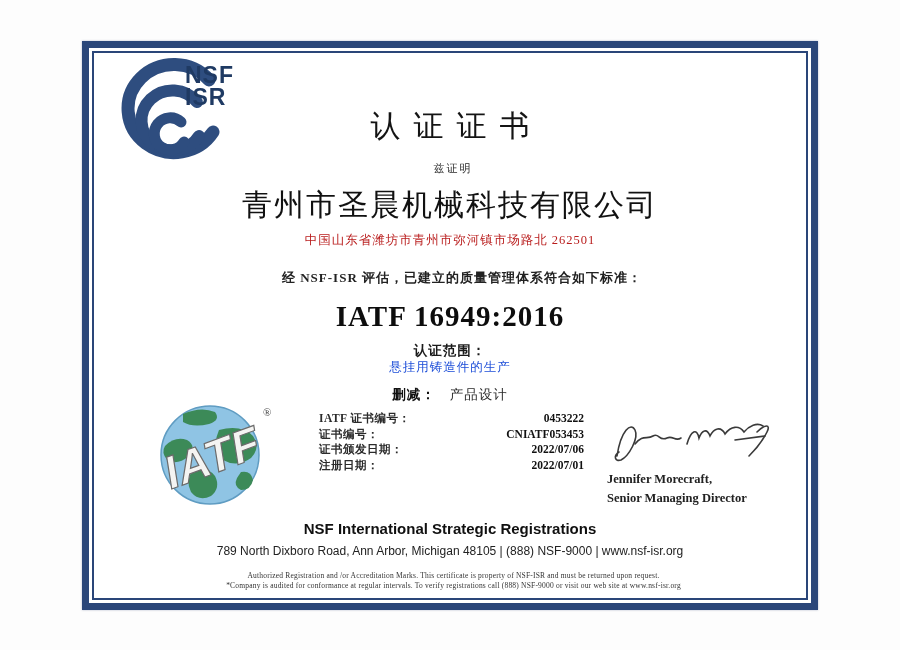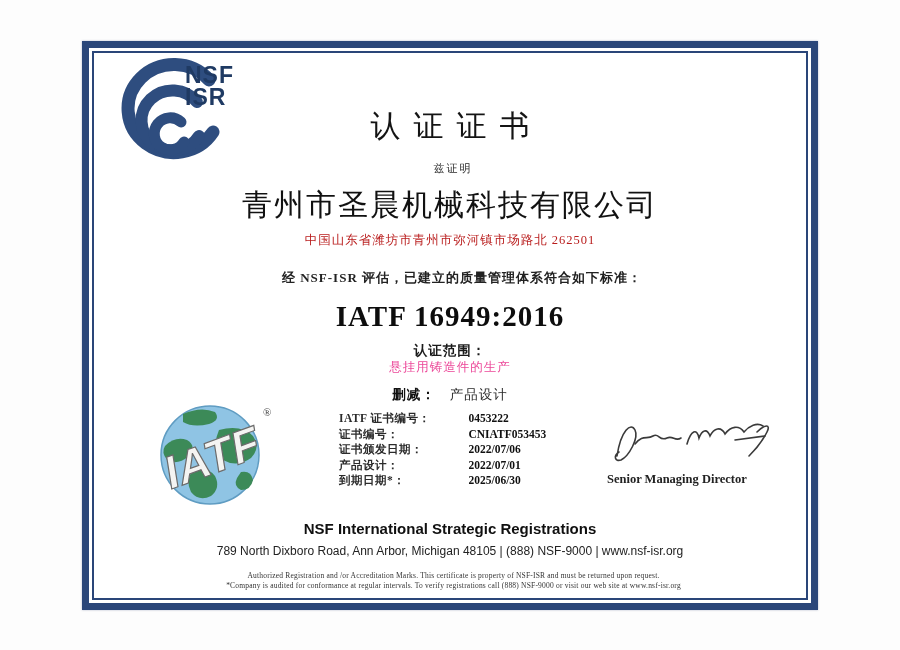--- a/index.html
+++ b/index.html
@@ -21,32 +21,32 @@
   .nsf-text { position:absolute; left:76px; top:6px; font-family:"Liberation Sans",sans-serif;
               font-weight:bold; font-size:23px; line-height:22px; color:#1f3a63; letter-spacing:1px; }
 
   .title { top:58px; font-size:30px; letter-spacing:13px; color:#141414; text-indent:13px; }
   .certify { top:113px; font-size:11px; color:#2b2b2b; letter-spacing:2px;padding-left:6px; }
   .company { top:137px; font-size:30px; font-weight:400; letter-spacing:2px; color:#111; }
   .addr { top:184px; font-size:12.5px; color:#b91c1c; letter-spacing:1px; }
   .statement { top:221px; font-size:13px; font-weight:600; color:#222; letter-spacing:1px;padding-left:24px; }
   .standard { top:252px; font-size:29px; font-weight:bold; color:#0d0d0d; letter-spacing:1px; }
   .scope-label { top:294px; font-size:13.5px; font-weight:bold; color:#1a1a1a; letter-spacing:1px; }
-  .scope-text { top:311px; font-size:12.5px; color:#ec4899; letter-spacing:1px; }
+  .scope-text { top:311px; font-size:12.5px; color:#1d4ed8; letter-spacing:1px; }
   .exclusion { top:338px; font-size:13.5px; color:#2a2a2a; letter-spacing:1px; }
   .exclusion b { font-weight:bold; color:#111; margin-right:14px; }
 
   
   .iatf-globe { left:64px; top:352px; width:122px; height:108px; }
 
   
   .details { left:230px; top:363px; width:265px; font-size:11.5px; }
-  .detail-row { display:flex; line-height:15.5px;margin-left:20px; }
+  .detail-row { display:flex; line-height:15.5px; }
   .detail-label { width:140px; font-weight:600; color:#2b2b2b; letter-spacing:.5px; }
-  .detail-value { width:125px; text-align:left; font-weight:bold; color:#111; }
+  .detail-value { width:125px; text-align:right; font-weight:bold; color:#111; }
 
   
   .sig-block { left:518px; top:362px; width:210px; }
   .sig-svg { width:185px; height:58px; display:block; }
   .sig-name { font-size:12.5px; font-weight:bold; color:#222; line-height:15px; margin-top:4px; }
 
   .footer-org { top:472px; font-family:"Liberation Sans",sans-serif; font-weight:bold;
                 font-size:15px; color:#101010; }
   .footer-contact { top:496px; font-family:"Liberation Sans",sans-serif; font-size:12px; color:#222; }
   .legal { font-size:7.5px; color:#333; letter-spacing:.2px;padding-left:7px; }
@@ -106,39 +106,36 @@
         </div>
         <div class="detail-row">
           <span class="detail-label">证书编号：</span>
           <span class="detail-value">CNIATF053453</span>
         </div>
         <div class="detail-row">
           <span class="detail-label">证书颁发日期：</span>
           <span class="detail-value">2022/07/06</span>
         </div>
         <div class="detail-row">
-          <span class="detail-label">产品设计：</span>
+          <span class="detail-label">注册日期：</span>
           <span class="detail-value">2022/07/01</span>
-        </div>
-        <div class="detail-row">
-          <span class="detail-label">到期日期*：</span>
-          <span class="detail-value">2025/06/30</span>
         </div>
       </div>
 
       <div class="abs sig-block">
         <svg class="sig-svg" viewBox="0 0 185 58">
           <g fill="none" stroke="#3a3a3a" stroke-width="1.6" stroke-linecap="round">
             <path d="M10,46 C14,20 24,12 28,20 C32,28 22,46 14,50 C8,52 6,46 12,42"></path>
             <path d="M28,34 C36,24 40,30 46,26 C52,22 52,32 60,28 C66,25 68,32 74,28"></path>
             <path d="M80,34 C84,20 90,18 92,28 C95,20 100,18 103,26 C107,18 114,16 118,24 C124,16 132,15 137,22 C142,16 150,12 156,16"></path>
             <path d="M150,22 C158,14 164,14 160,22 C156,30 148,40 142,46"></path>
             <path d="M128,30 L158,26"></path>
           </g>
         </svg>
+        <div class="sig-name">Jennifer Morecraft,</div>
         <div class="sig-name">Senior Managing Director</div>
       </div>
 
       <div class="abs centered footer-org">NSF International Strategic Registrations</div>
       <div class="abs centered footer-contact">789 North Dixboro Road, Ann Arbor, Michigan 48105 | (888) NSF-9000 | www.nsf-isr.org</div>
       <div class="abs centered legal legal1">Authorized Registration and /or Accreditation Marks. This certificate is property of NSF-ISR and must be returned upon request.</div>
       <div class="abs centered legal legal2">*Company is audited for conformance at regular intervals. To verify registrations call (888) NSF-9000 or visit our web site at www.nsf-isr.org</div>
 
     </div>
   </div>

